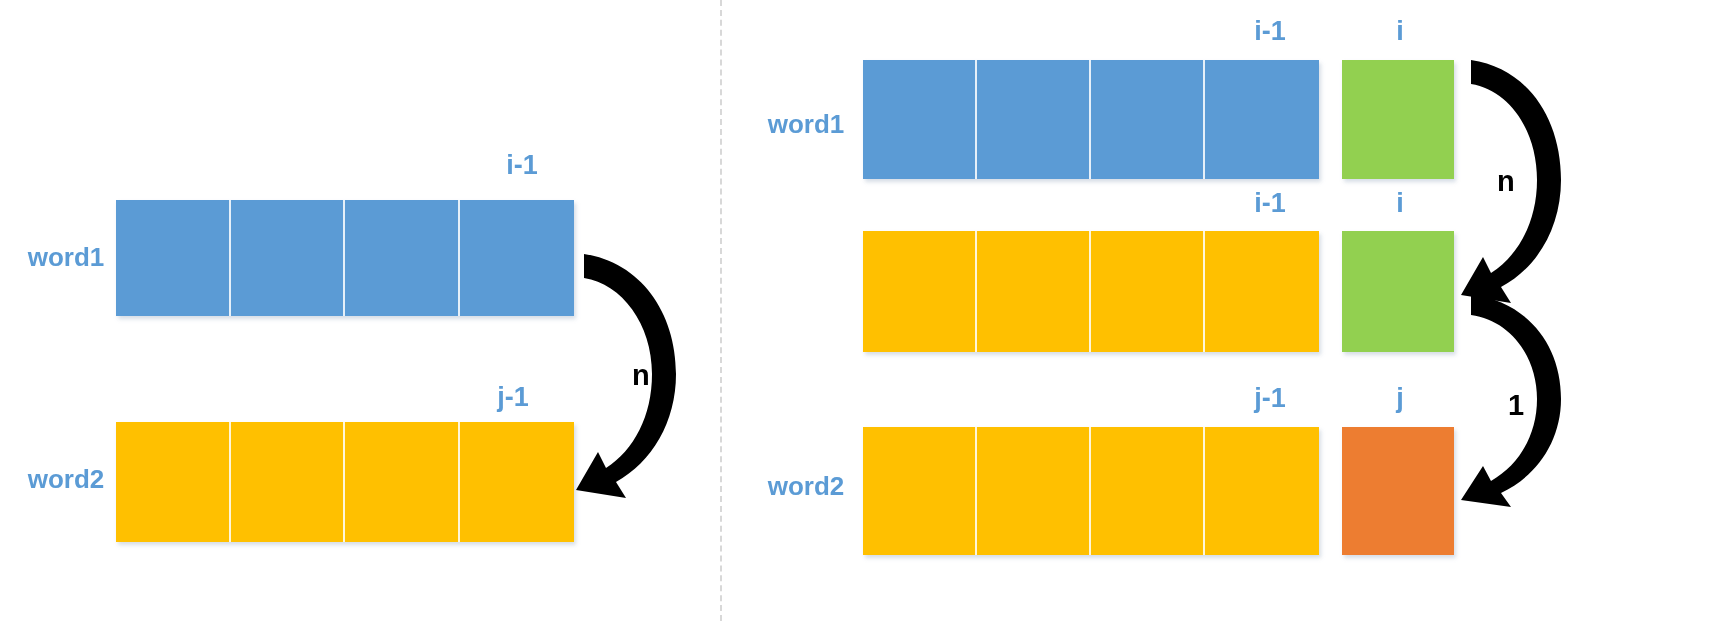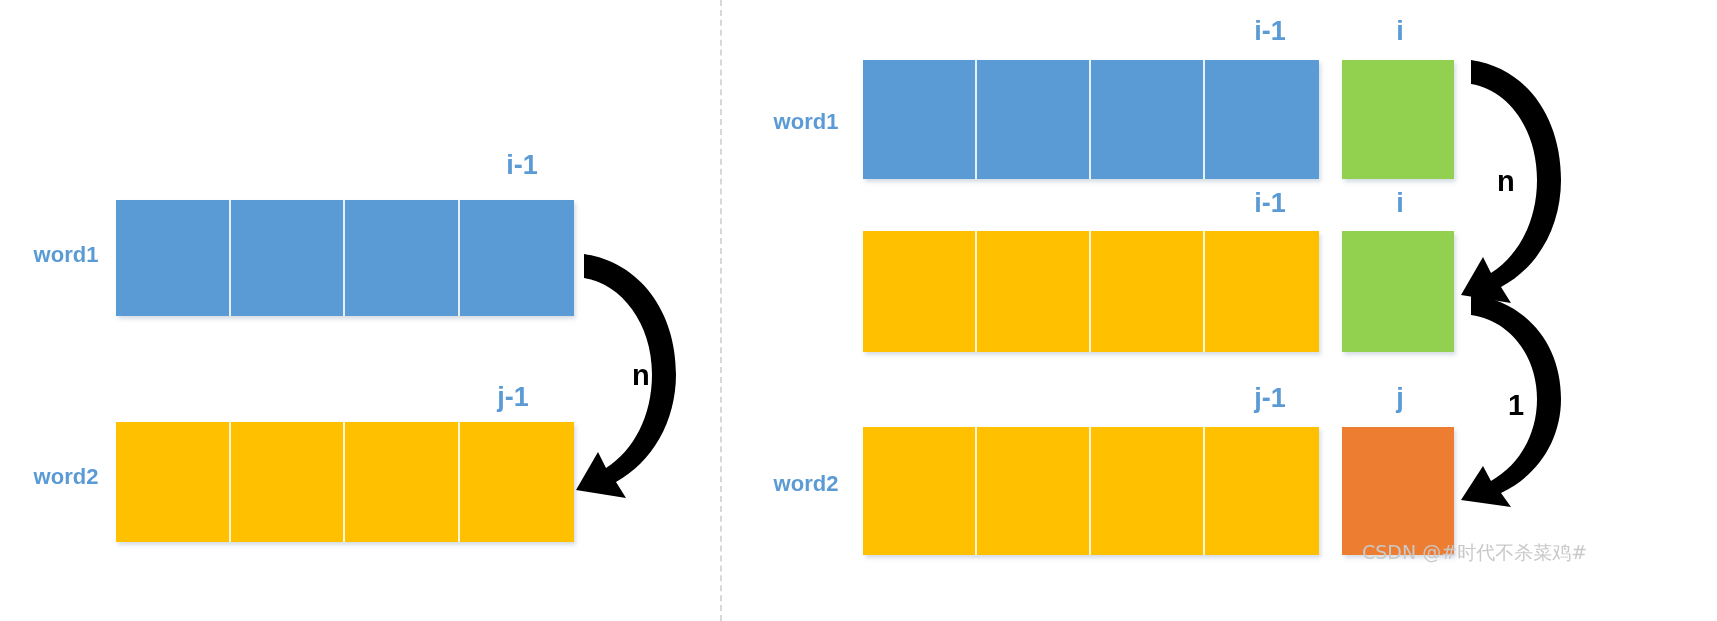--- a/index.html
+++ b/index.html
@@ -18,21 +18,21 @@
     left:720px;top:0;
     width:0;height:621px;
     border-left:2px dashed #d8d8d8;
   }
 
   
   .rowlabel{
     position:absolute;
     color:#5B9BD5;
     font-weight:bold;
-    font-size:22px;
+    font-size:26px;
     letter-spacing:0px;
     white-space:nowrap;
     line-height:1;
   }
 
   
   .idxlabel{
     position:absolute;
     color:#5B9BD5;
     font-weight:bold;
@@ -201,15 +201,14 @@
                L 4 208
                L 26 174
                L 34 189
                C 62 173 80 143 80 107
                C 80 63 52 28 14 23
                Z" fill="#000000"></path>
     </svg>
   </div>
   <div class="arrowlabel" style="left:1508px;top:391px;">1</div>
 
-  <div class="watermark" style="left:1362px;top:540px;">CSDN @#时代不杀菜鸡#</div>
 
 </div>
 
 </body></html>

